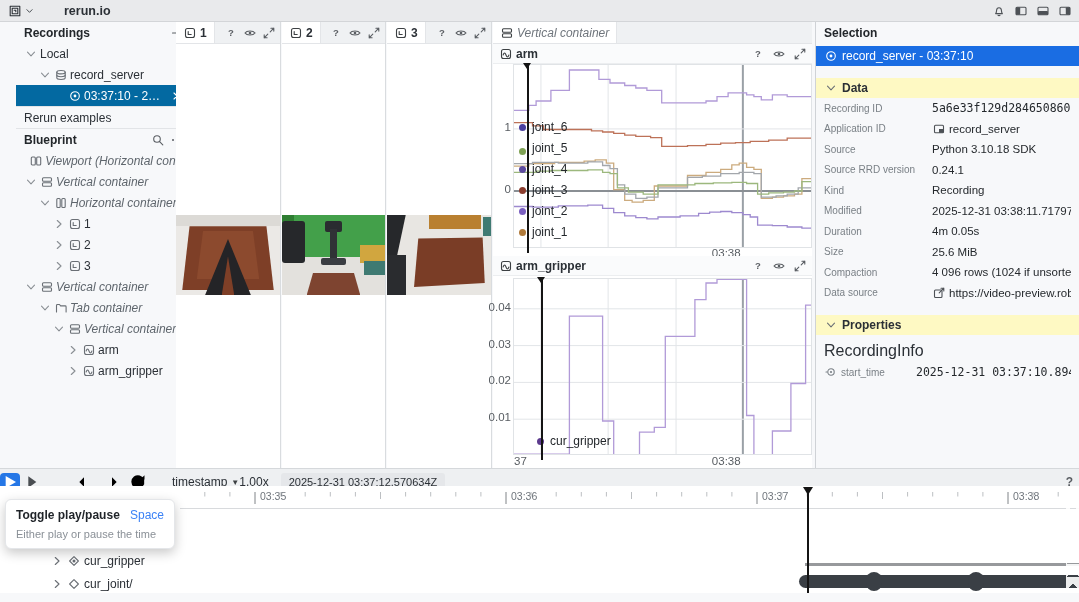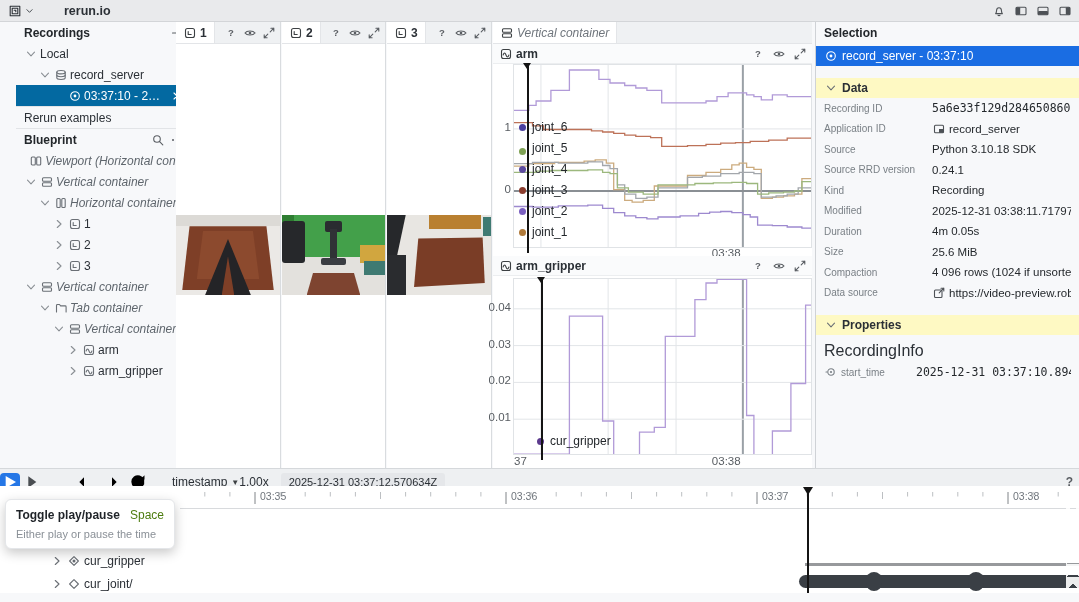--- a/index.html
+++ b/index.html
@@ -75,21 +75,21 @@
   #timeline { left:0; top:486px; width:1079px; height:107px; background:#fff; overflow:hidden; }
   .stream-row { position:absolute; display:flex; align-items:center; gap:4px; height:18px; color:#2b3036; }
   .stream-row .ic { color:#6a6f75; }
   #zigzag { left:1066px; top:0; width:13px; height:107px;
     background:linear-gradient(135deg,#fff 0 50%,transparent 50%) 0 0/13px 13px repeat-y,
                linear-gradient(45deg,transparent 0 50%,#fff 50%) 0 0/13px 13px repeat-y; opacity:.9; }
   
   #tooltip { left:5px; top:499px; width:170px; background:#fff; border:1px solid #e4e6e9; border-radius:6px;
     box-shadow:0 4px 12px rgba(0,0,0,.22); padding:8px 10px; z-index:30; }
   #tooltip .r1 { display:flex; justify-content:space-between; font-weight:bold; font-size:12px; color:#1f2328; }
-  #tooltip .r1 .key { font-weight:normal; color:#4d7c0f; }
+  #tooltip .r1 .key { font-weight:normal; color:#3b82f6; }
   #tooltip .r2 { margin-top:6px; font-size:11px; color:#8a9097; }
 </style>
 </head>
 <body>
 
 <div id="app">
 
   <div id="topbar" class="abs">
     <span class="ic" id="logo-slot">
         <svg viewBox="0 0 12 12">

